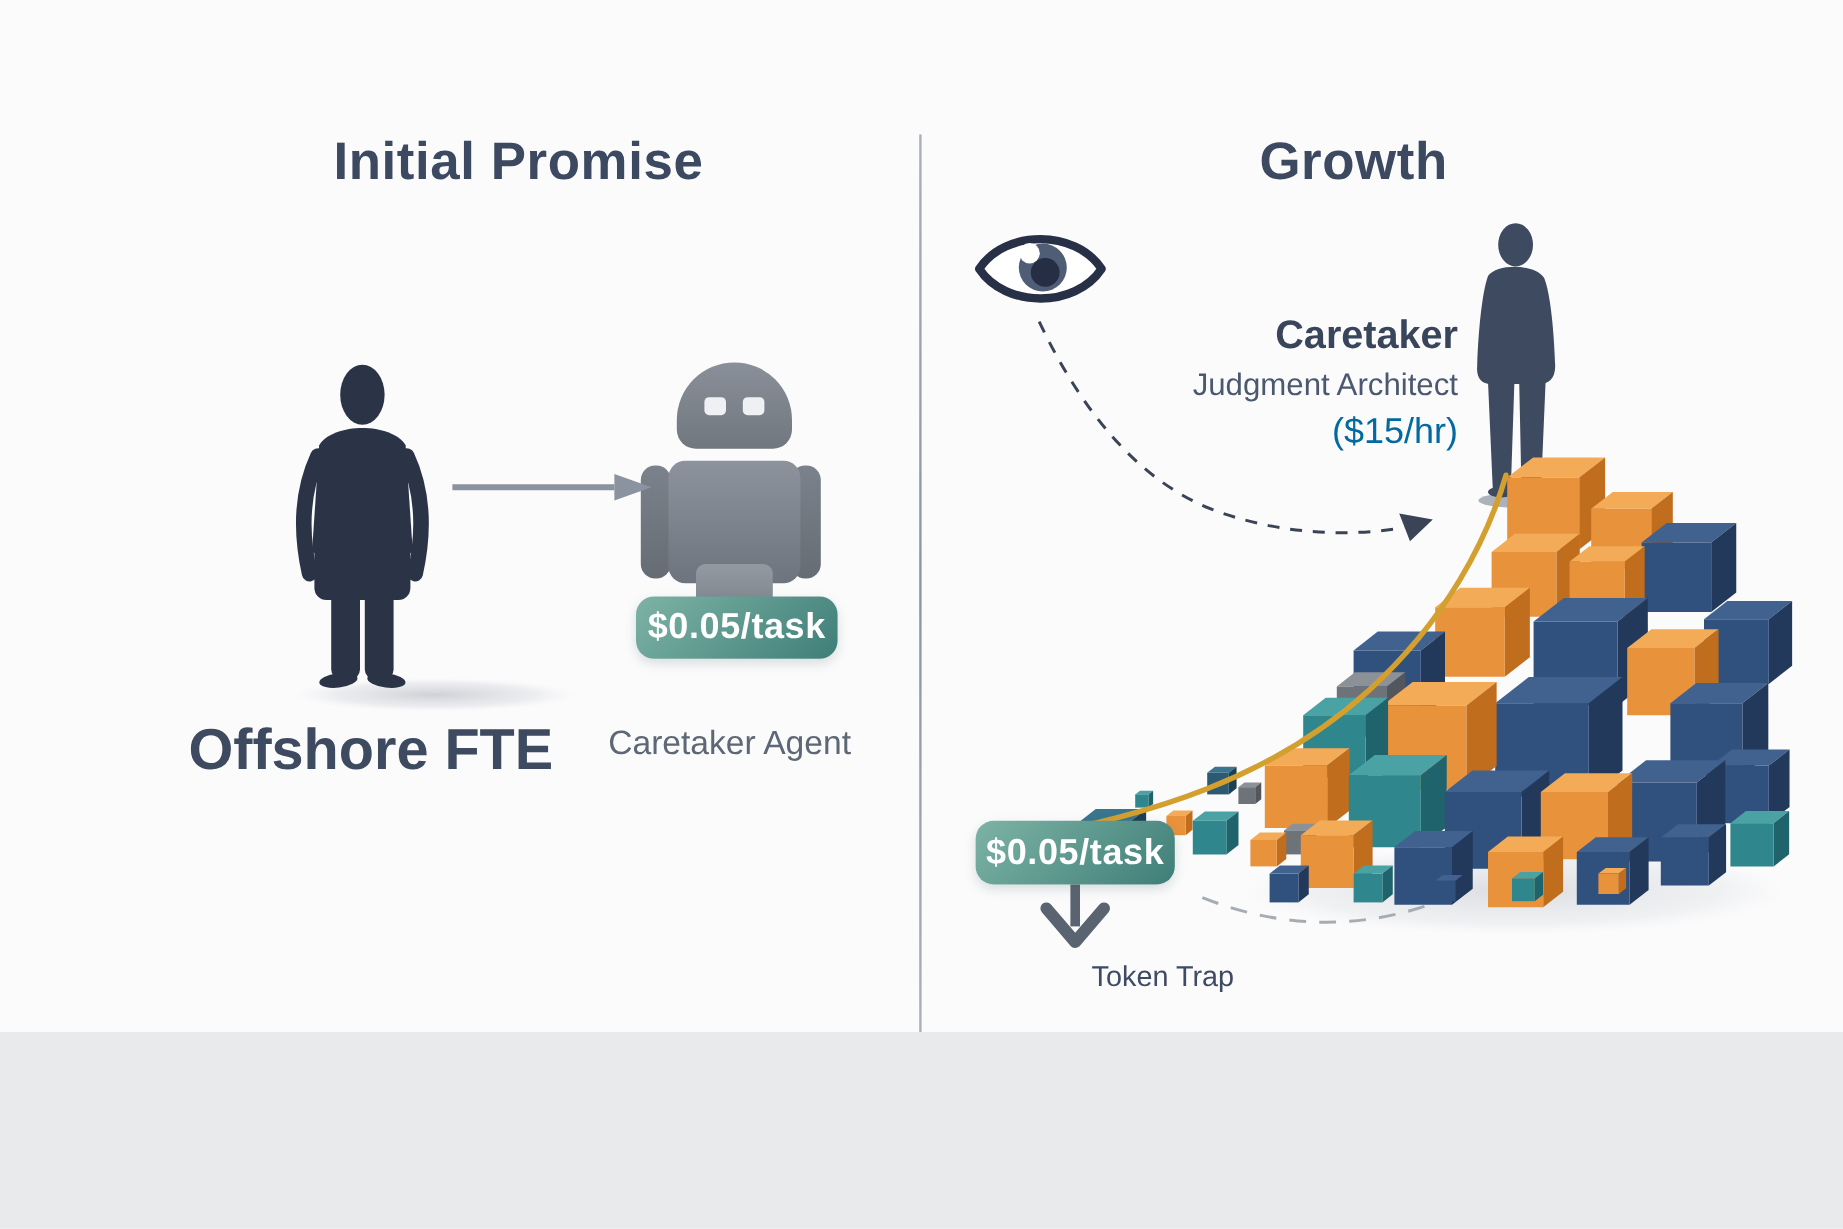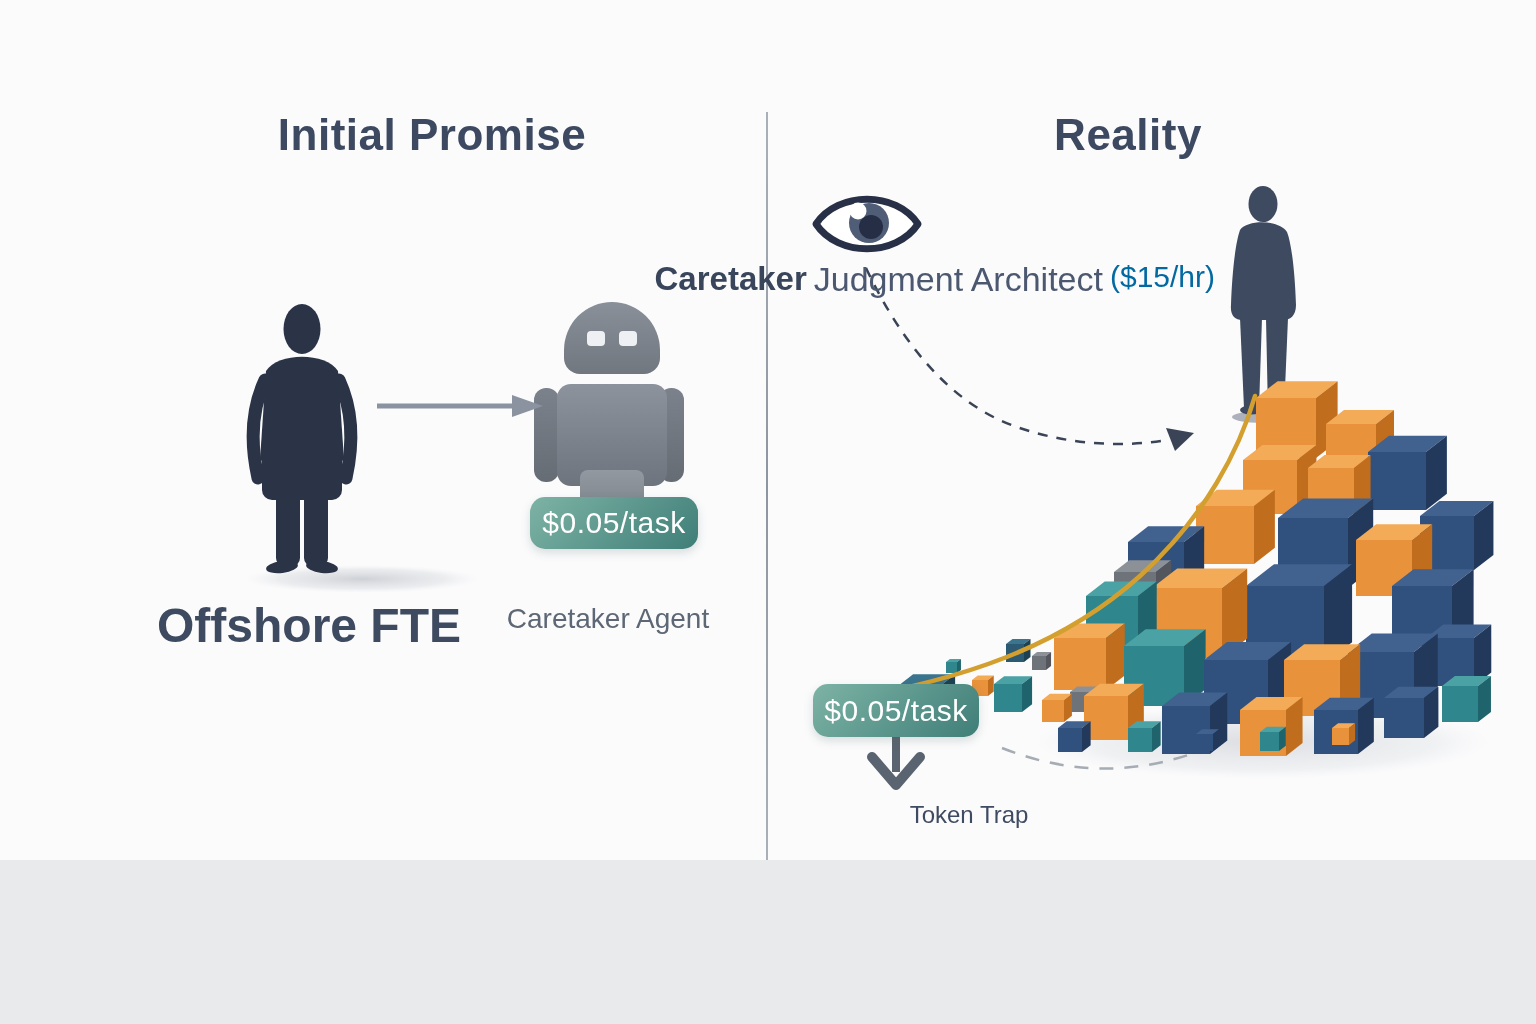--- a/index.html
+++ b/index.html
@@ -40,49 +40,49 @@
     background:linear-gradient(180deg,#8c939c,#6d747d);
   }
   #robot .lower{
     position:absolute;left:52px;top:170px;width:64px;height:42px;border-radius:8px;
     background:linear-gradient(180deg,#9299a1,#7c838c);
   }
   
   .badge{
     display:flex;align-items:center;justify-content:center;
     background:linear-gradient(135deg,#7db3a5,#3f7e78);
-    border-radius:15px;color:#ffffff;font-size:30px;font-weight:400;
+    border-radius:15px;color:#ffffff;font-size:30px;font-weight:700;
     letter-spacing:.5px;z-index:3;box-shadow:0 4px 10px rgba(60,90,85,.18);
     white-space:nowrap;
   }
   #badge-left{left:530px;top:497px;width:168px;height:52px;}
   #badge-right{left:813px;top:684px;width:166px;height:53px;}
   
   .fig-label{transform:translateX(-50%);white-space:nowrap;z-index:3;}
   #label-offshore{left:309px;top:598px;font-size:48px;font-weight:700;color:#3d4a5f;}
   #label-agent{left:608px;top:603px;font-size:28px;font-weight:400;color:#5d6775;}
   #label-token-trap{left:969px;top:801px;font-size:24px;font-weight:400;color:#3f4b62;}
   #label-quadratic{left:1276px;top:801px;font-size:33px;font-weight:500;color:#3f4b62;}
   #caretaker-block{
     right:321px;top:260px;text-align:right;z-index:3;display:flex;
-    flex-direction:row;gap:7px;align-items:flex-start;
+    flex-direction:column;gap:7px;align-items:flex-end;
   }
   #caretaker-title{font-size:33px;font-weight:700;color:#39455b;}
-  #caretaker-role{font-size:34px;font-weight:400;color:#4b5870;}
+  #caretaker-role{font-size:26px;font-weight:400;color:#4b5870;}
   #caretaker-rate{font-size:30px;font-weight:400;color:#0369a1;}
   
   #art{left:0;top:0;z-index:2;pointer-events:none;}
 </style>
 </head>
 <body>
 
 <div id="canvas">
 
   <h1 class="abs title" style="left:432px;top:110px;margin:0;">Initial Promise</h1>
-  <h1 class="abs title" style="left:1128px;top:110px;margin:0;">Reality</h1>
+  <h1 class="abs title" style="left:1128px;top:110px;margin:0;">Growth</h1>
 
   <div id="divider" class="abs"></div>
 
   <div id="robot" class="abs">
     <div class="head">
       <span class="eye l"></span>
       <span class="eye r"></span>
     </div>
     <div class="arm l"></div>
     <div class="arm r"></div>

